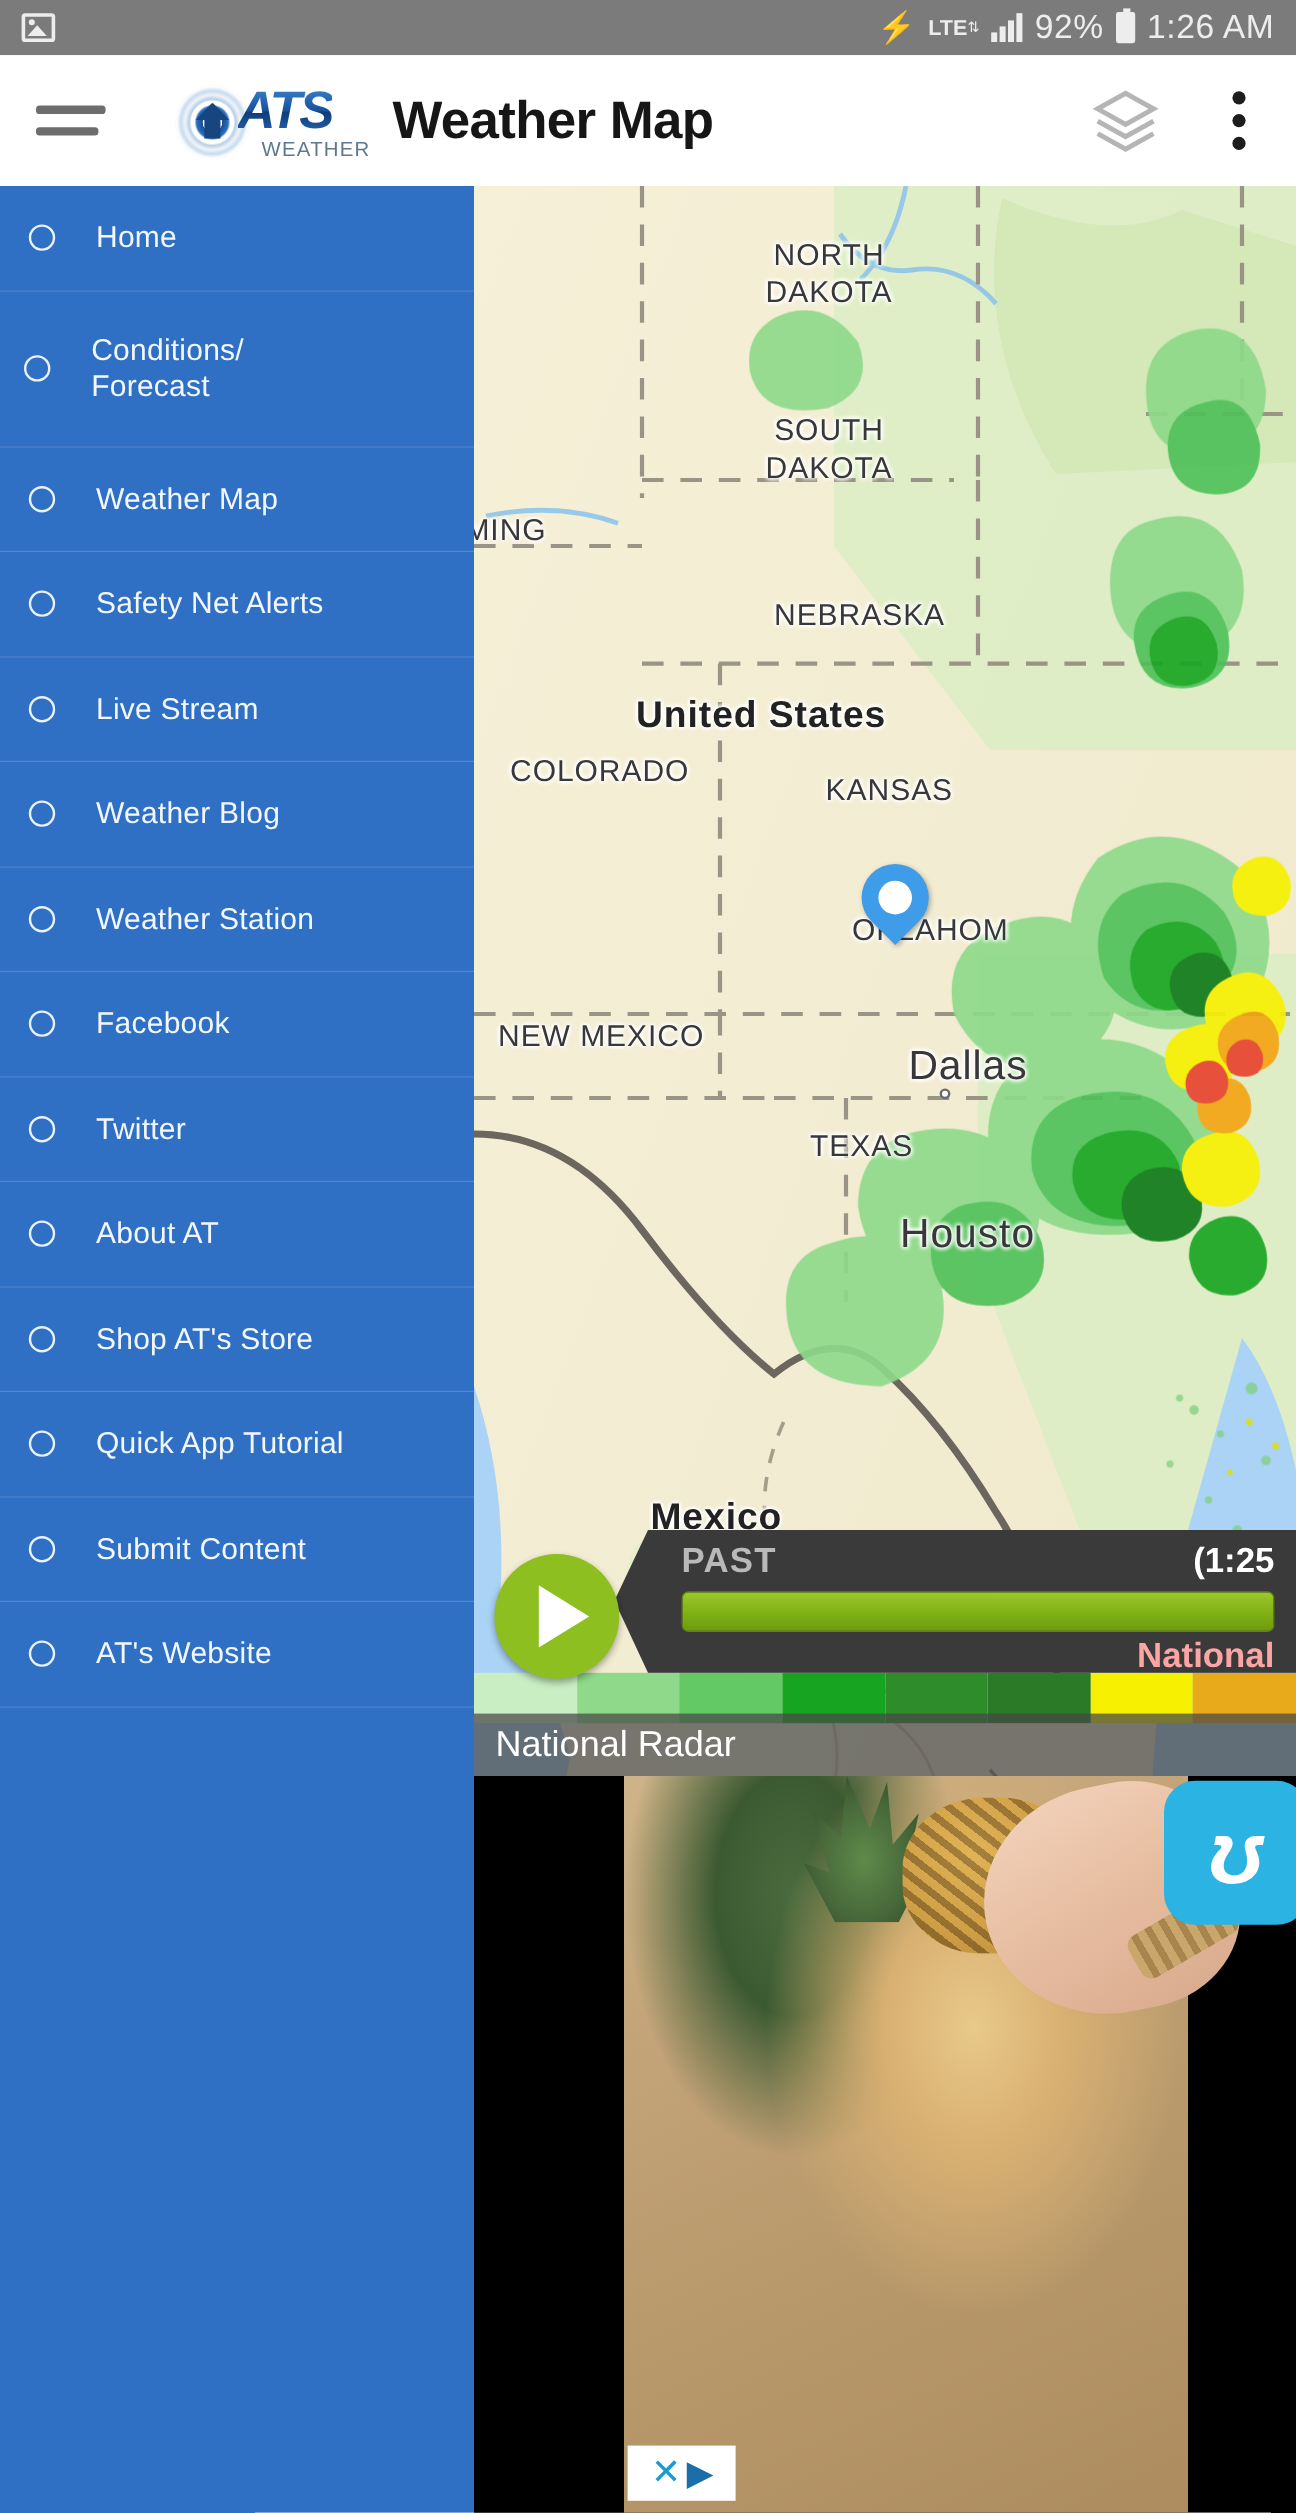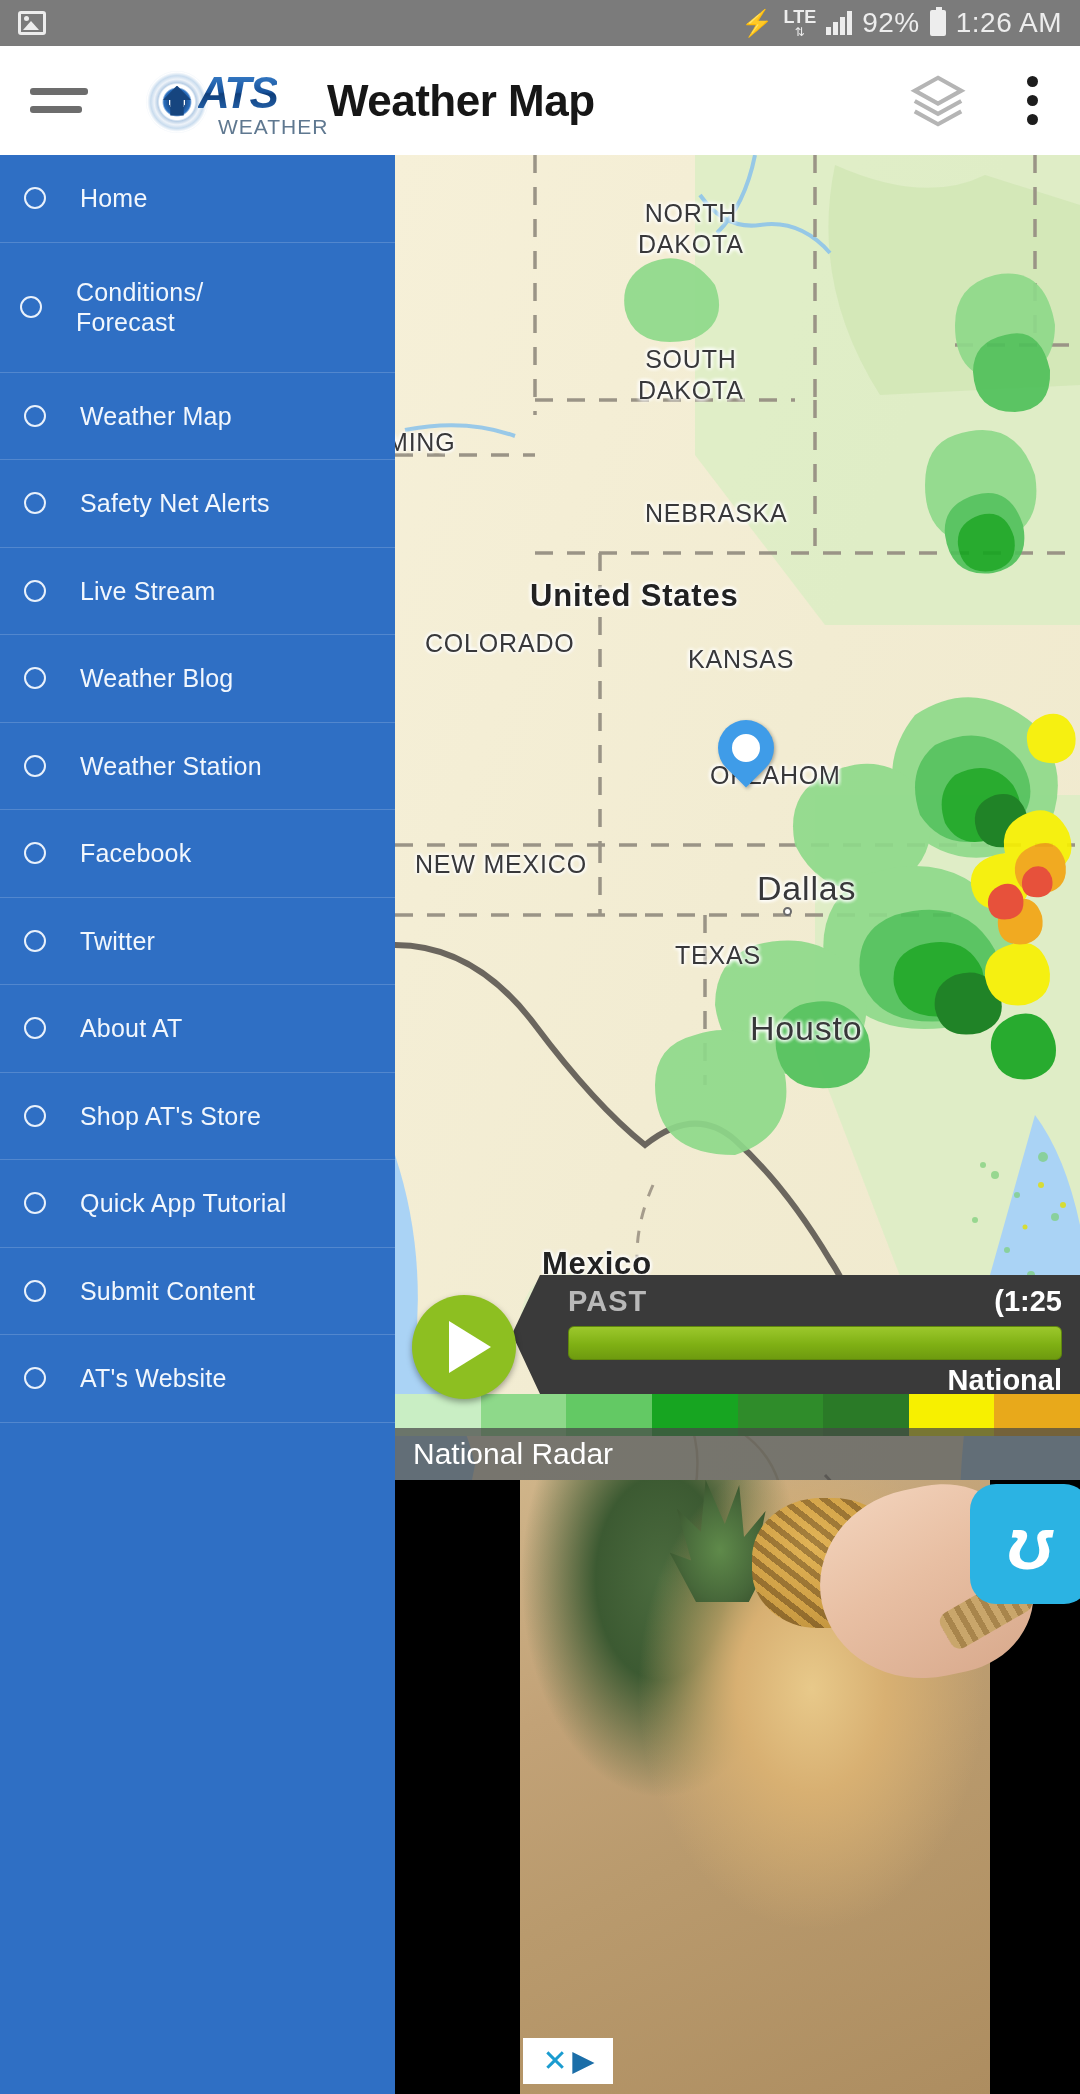--- a/index.html
+++ b/index.html
@@ -13,21 +13,21 @@
   
   .statusbar {
     position: absolute; left:0; top:0; width:1080px; height:46px;
     background:#7b7b7b; color:#e2e2e2;
     display:flex; align-items:center; padding:0 18px;
   }
   .sb-left { display:flex; align-items:center; gap:10px; }
   .sb-right { margin-left:auto; display:flex; align-items:center; gap:10px; }
   .sb-text { font-size:28px; letter-spacing:.5px; color:#ededed; }
   .sb-lte { font-size:18px; font-weight:bold; line-height:1; color:#ededed; }
-  .lte-wrap { display:flex; flex-direction:column; align-items:center; justify-content:center; }
+  .lte-wrap { display:flex; flex-direction:row; align-items:center; justify-content:center; }
   .lte-arrows { font-size:12px; line-height:1; color:#ededed; }
   .pic-icon {
     width:28px; height:24px; border:3px solid #ededed; border-radius:3px;
     position:relative;
   }
   .pic-icon::after{
     content:""; position:absolute; left:2px; bottom:2px;
     border-left:8px solid transparent; border-right:8px solid transparent;
     border-bottom:9px solid #ededed;
   }
@@ -69,21 +69,21 @@
   .logo-ats{
     position:absolute; left:52px; top:6px;
     font-size:44px; font-weight:bold; font-style:italic; letter-spacing:-2px;
     color:#1655a0;
     background:linear-gradient(180deg,#3d84cf 0%, #17529b 48%, #0e3d79 52%, #2a6cb8 100%);
     -webkit-background-clip:text; background-clip:text; color:transparent;
     line-height:1;
   }
   .logo-weather{
     position:absolute; left:72px; top:50px;
-    font-size:21px; letter-spacing:1px; color:#5f7890;
+    font-size:17px; letter-spacing:1px; color:#5f7890;
   }
   .apptitle{
     margin-left:26px; font-size:44px; font-weight:bold; color:#161616; letter-spacing:-.5px;
   }
   .appbar-actions{ margin-left:auto; display:flex; align-items:center; gap:46px; }
   .layers-svg{ display:block; }
   .dots{ display:flex; flex-direction:column; gap:8px; align-items:center; padding:6px 12px; }
   .dots i{ width:11px;height:11px;border-radius:50%;background:#1d1d1d;display:block; }
 
   
@@ -142,21 +142,21 @@
     border-right:28px solid #3a3a3a;
   }
   .tl-top{ display:flex; align-items:baseline; }
   .tl-past{ font-size:29px; font-weight:bold; color:#b9b9b9; letter-spacing:1px; }
   .tl-time{ margin-left:auto; font-size:29px; font-weight:bold; color:#fff; }
   .tl-bar{
     margin-top:8px; height:34px; border-radius:6px;
     background:linear-gradient(180deg,#9cc82c 0%, #7fb014 55%, #6e9a0f 100%);
     border:1px solid #5f860d;
   }
-  .tl-label{ margin-top:4px; text-align:right; font-size:29px; font-weight:bold; color:#ffffff; }
+  .tl-label{ margin-top:4px; text-align:right; font-size:29px; font-weight:bold; color:#fca5a5; }
 
   
   .legend{
     position:absolute; left:395px; top:1394px; width:685px; height:42px; z-index:4;
     display:flex;
   }
   .legend i{ display:block; height:42px; flex:1; }
 
   
   .radar-cap{

